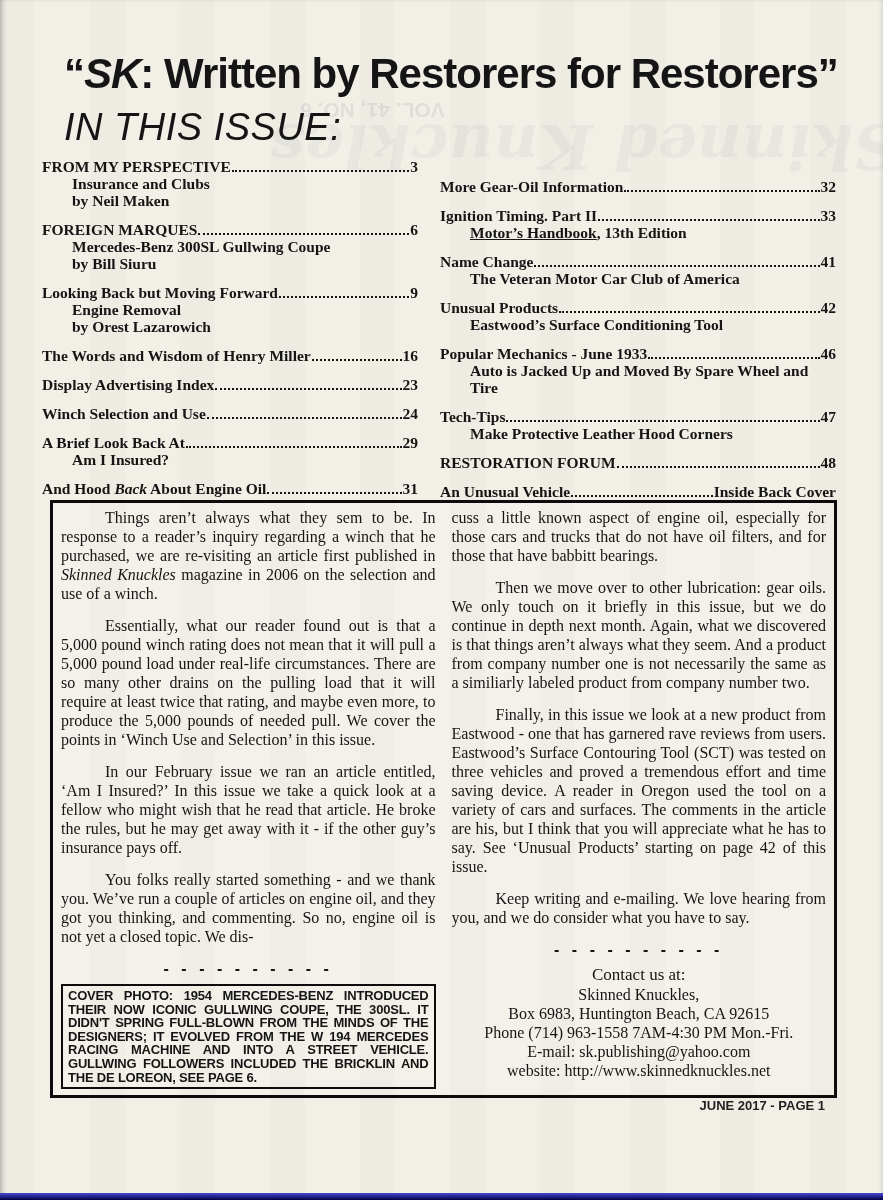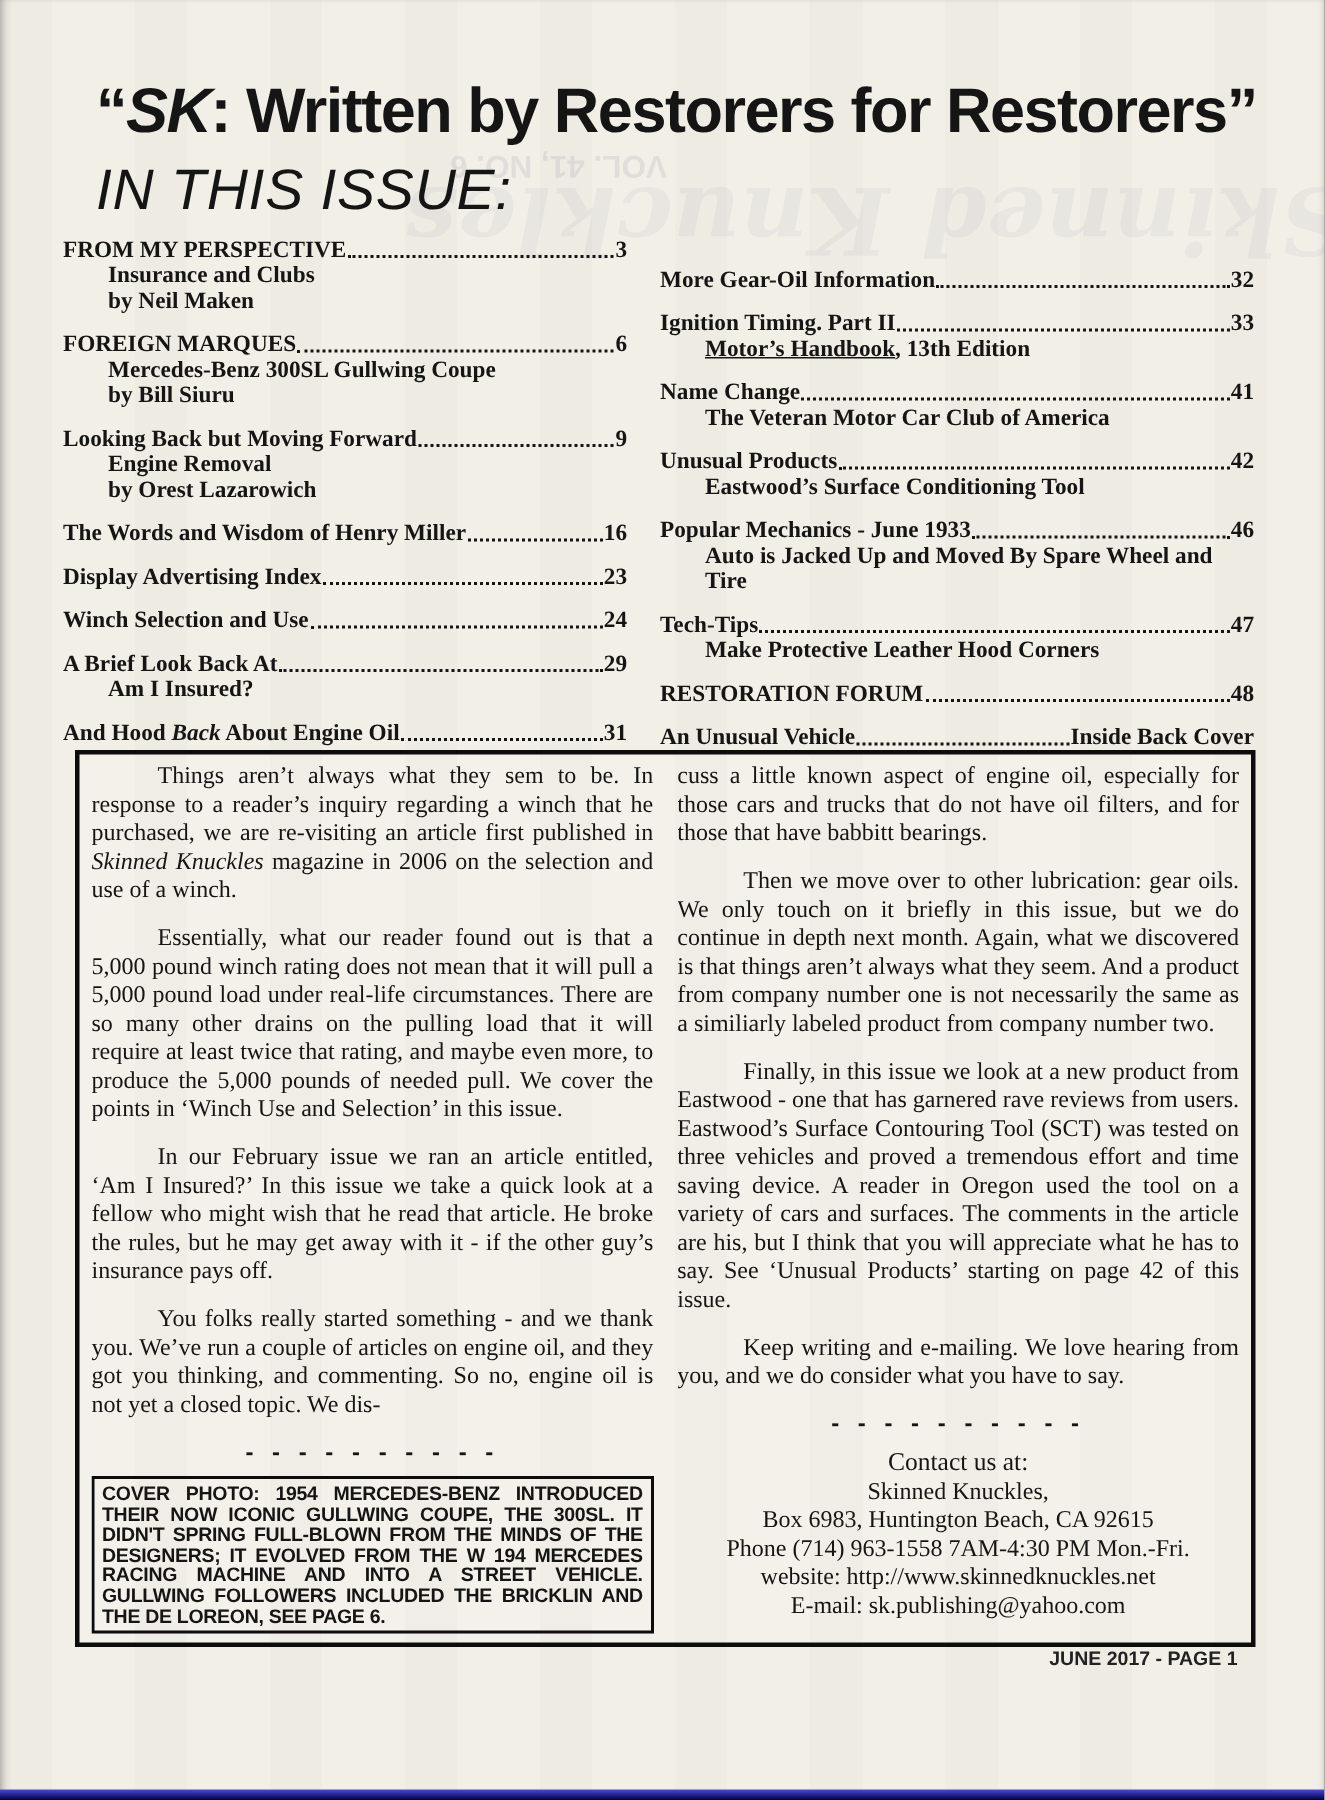--- a/index.html
+++ b/index.html
@@ -215,22 +215,22 @@
         <p class="noind">cuss a little known aspect of engine oil, especially for those cars and trucks that do not have oil filters, and for those that have babbitt bearings.</p>
         <p>Then we move over to other lubrication: gear oils. We only touch on it briefly in this issue, but we do continue in depth next month. Again, what we discovered is that things aren’t always what they seem. And a product from company number one is not necessarily the same as a similiarly labeled product from company number two.</p>
         <p>Finally, in this issue we look at a new product from Eastwood - one that has garnered rave reviews from users. Eastwood’s Surface Contouring Tool (SCT) was tested on three vehicles and proved a tremendous effort and time saving device. A reader in Oregon used the tool on a variety of cars and surfaces. The comments in the article are his, but I think that you will appreciate what he has to say. See ‘Unusual Products’ starting on page 42 of this issue.</p>
         <p>Keep writing and e-mailing. We love hearing from you, and we do consider what you have to say.</p>
         <div class="dash-sep">- - - - - - - - - -</div>
         <div class="contact">
           <div class="contact-heading">Contact us at:</div>
           <div>Skinned Knuckles,</div>
           <div>Box 6983, Huntington Beach, CA 92615</div>
           <div>Phone (714) 963-1558 7AM-4:30 PM Mon.-Fri.</div>
+          <div>E-mail: sk.publishing@yahoo.com</div>
           <div>website: http://www.skinnedknuckles.net</div>
-          <div>E-mail: sk.publishing@yahoo.com</div>
         </div>
       </div>
   </div>
 
   <div class="footer">
     <span>JUNE 2017 - </span><span>PAGE 1</span>
   </div>
 
   <div class="bottom-bar"></div>
 </div>

